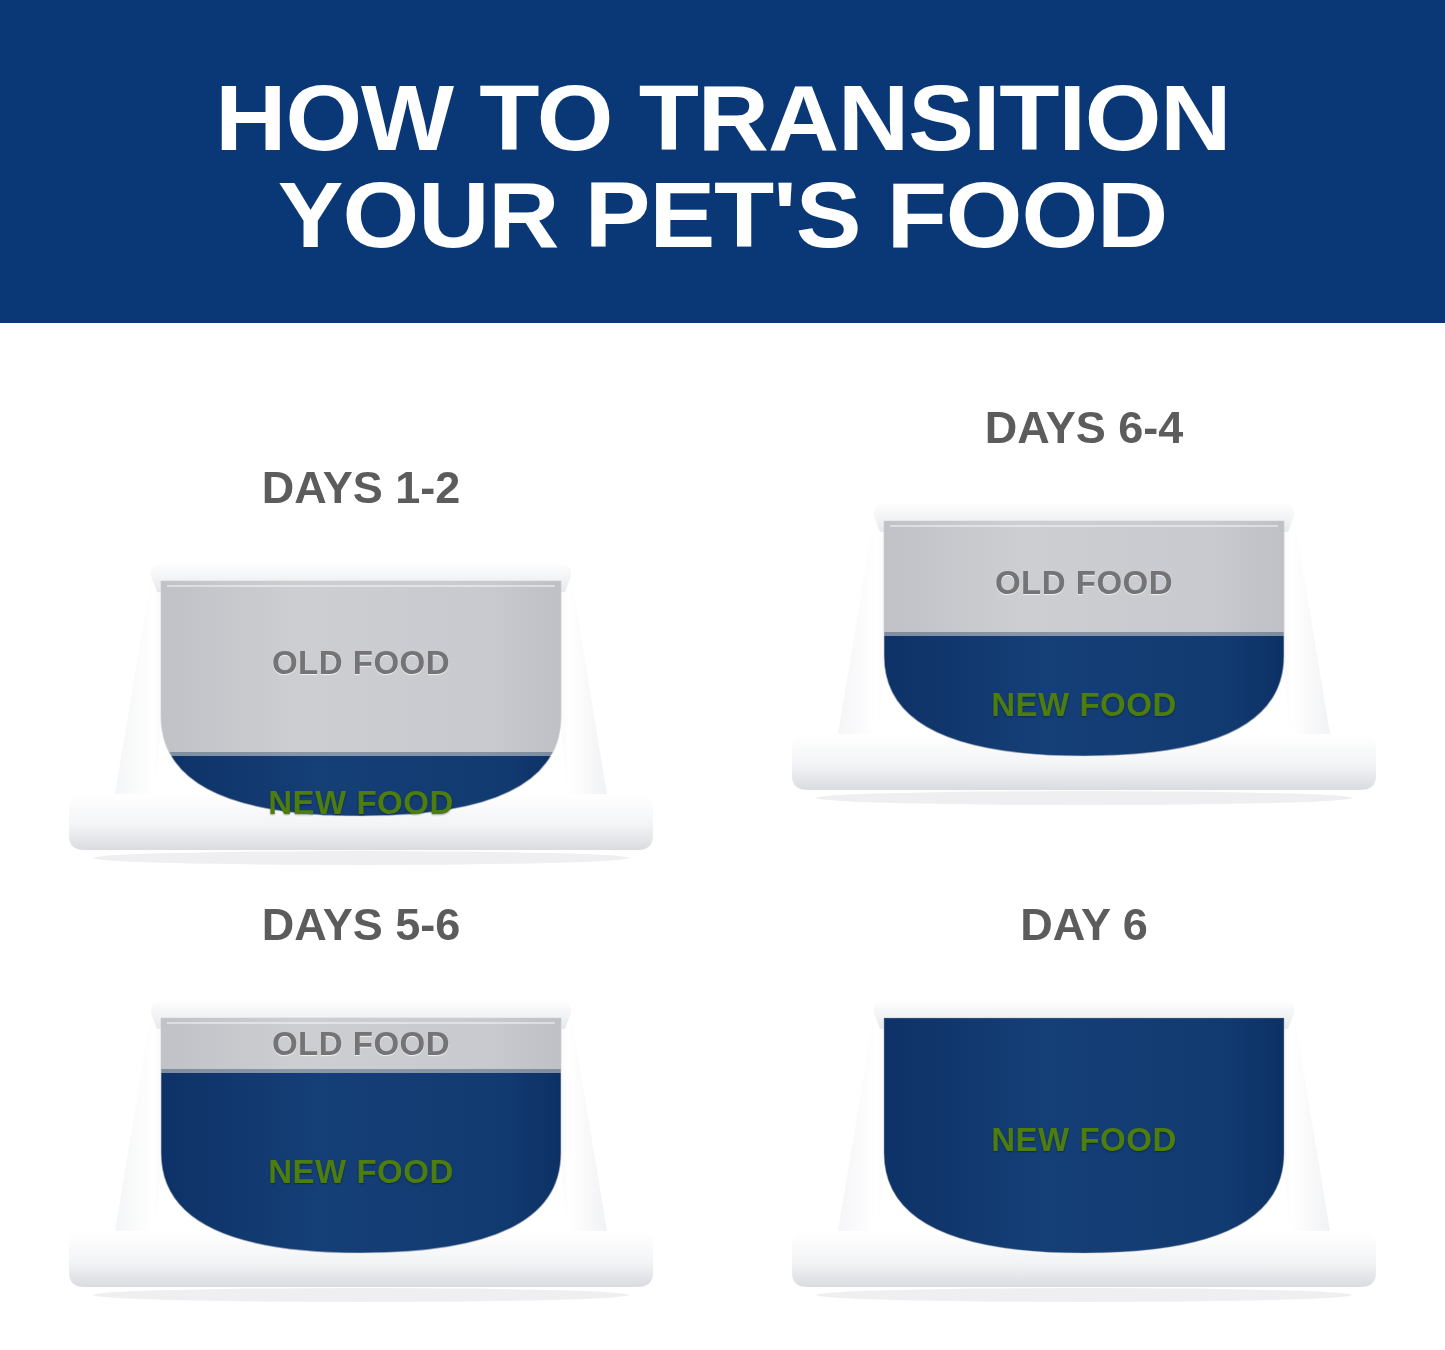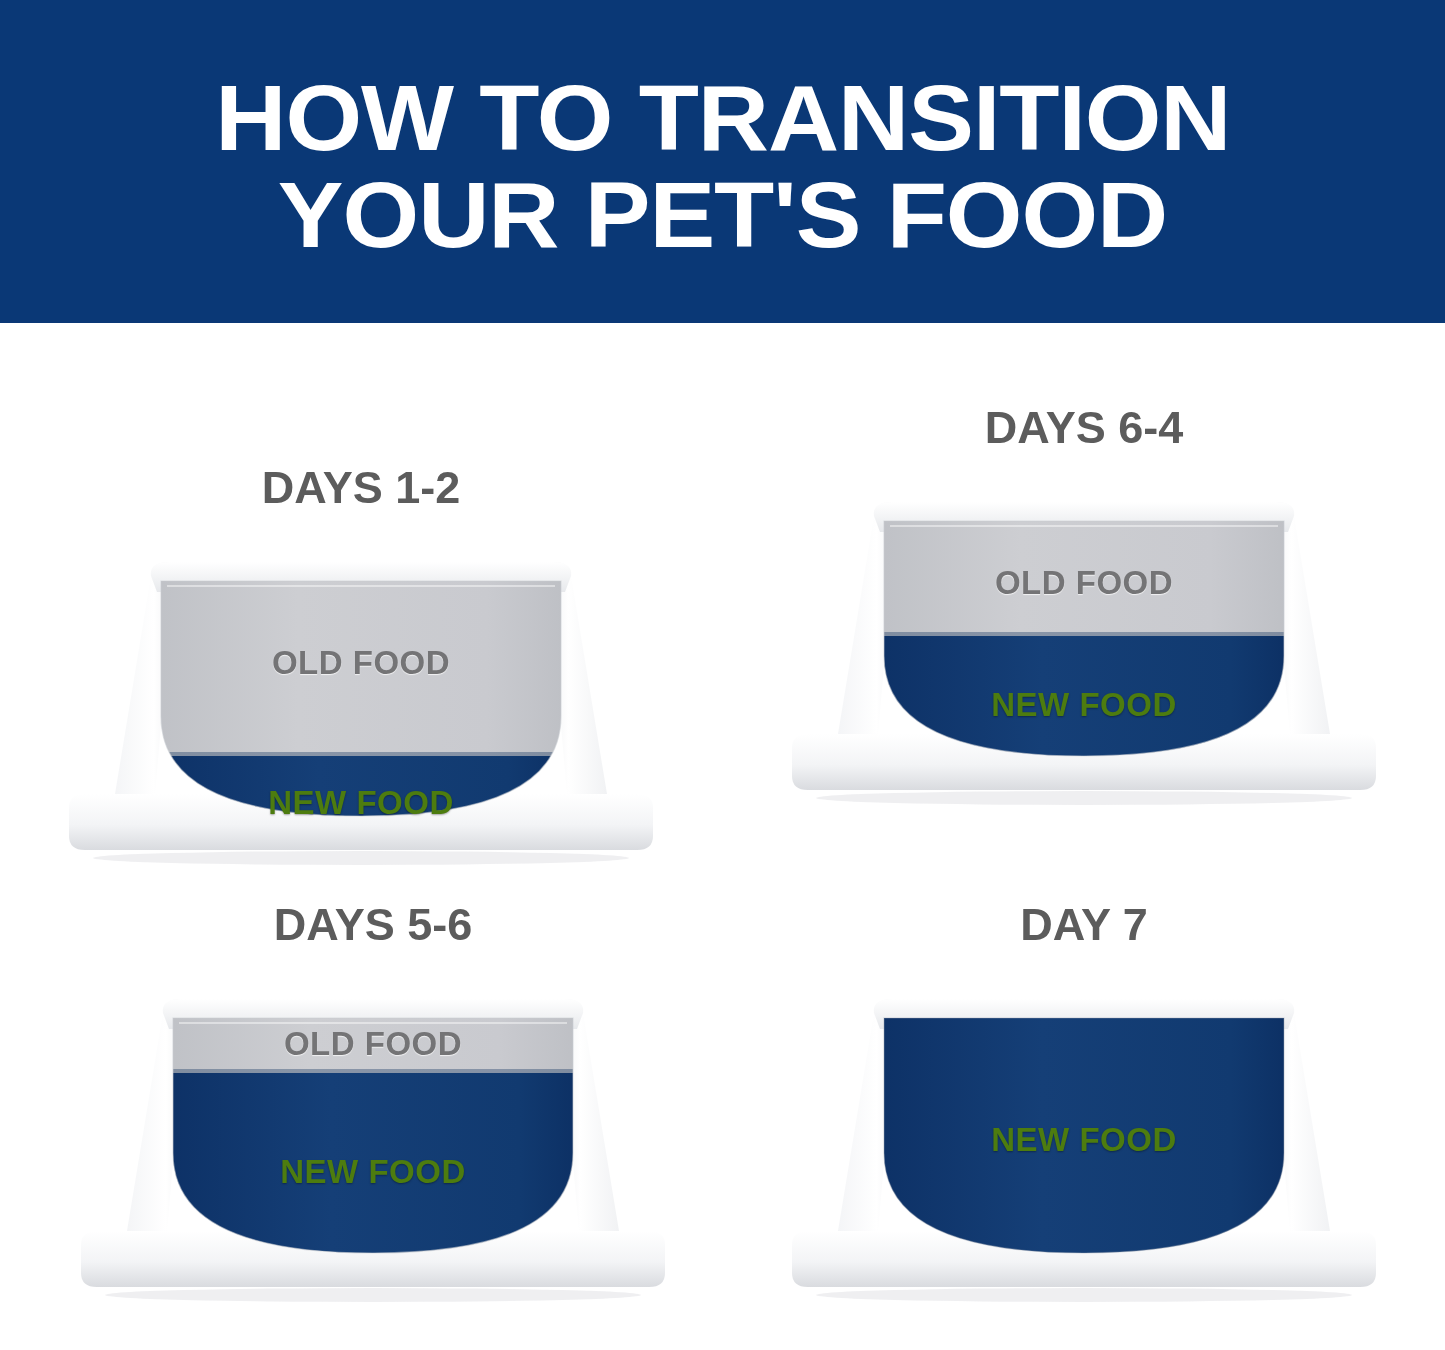--- a/index.html
+++ b/index.html
@@ -53,21 +53,21 @@
   .cell {
     position: absolute;
     width: 722px;
     height: 505px;
     display: flex;
     flex-direction: column;
     align-items: center;
   }
   .cell.c0 { left: 0px;   top: 16px; margin-top: 44px;   }
   .cell.c1 { left: 723px; top: 0px;   }
-  .cell.c2 { left: 12px;   top: 505px; }
+  .cell.c2 { left: 0px;   top: 505px; }
   .cell.c3 { left: 723px; top: 505px; }
 
   .step-title {
     color: #5c5c5c;
     font-family: "Liberation Sans", sans-serif;
     font-weight: bold;
     font-size: 45px;
     letter-spacing: 0px;
     margin-top: 82px;
     margin-bottom: 0;
@@ -290,21 +290,21 @@
         </g>
         <path d="M110 45 L510 45 L510 180 Q510 280 310 280 Q110 280 110 180 Z" fill="none" stroke="#c9ccd1" stroke-width="1.2" opacity="0.55"></path>
         <path d="M116 50 L504 50" stroke="#ffffff" stroke-width="2" opacity="0.45"></path>
       </svg>
       <div class="food-label label-old" style="top:52px">OLD FOOD</div>
       <div class="food-label label-new" style="top:180px">NEW FOOD</div>
     </div>
   </div>
 
   <div class="cell c3">
-    <div class="step-title">DAY 7</div>
+    <div class="step-title">DAY 6</div>
     <div class="bowl-wrap">
       <svg viewBox="0 0 620 330" xmlns="http://www.w3.org/2000/svg">
         <defs>
           <linearGradient id="wallL3" x1="0" y1="0" x2="1" y2="0">
             <stop offset="0" stop-color="#f4f5f7"></stop>
               <stop offset="0.45" stop-color="#ffffff"></stop>
             <stop offset="1" stop-color="#dcdee2"></stop>
           </linearGradient>
           <linearGradient id="wallR3" x1="0" y1="0" x2="1" y2="0">
             <stop offset="0" stop-color="#dcdee2"></stop>

